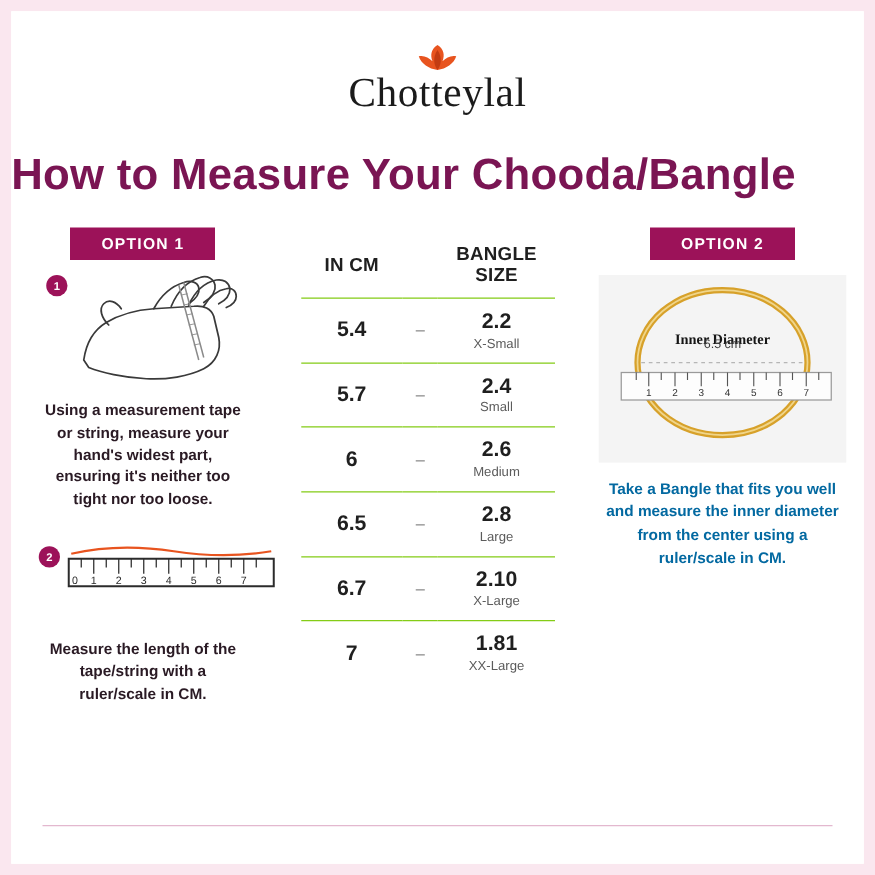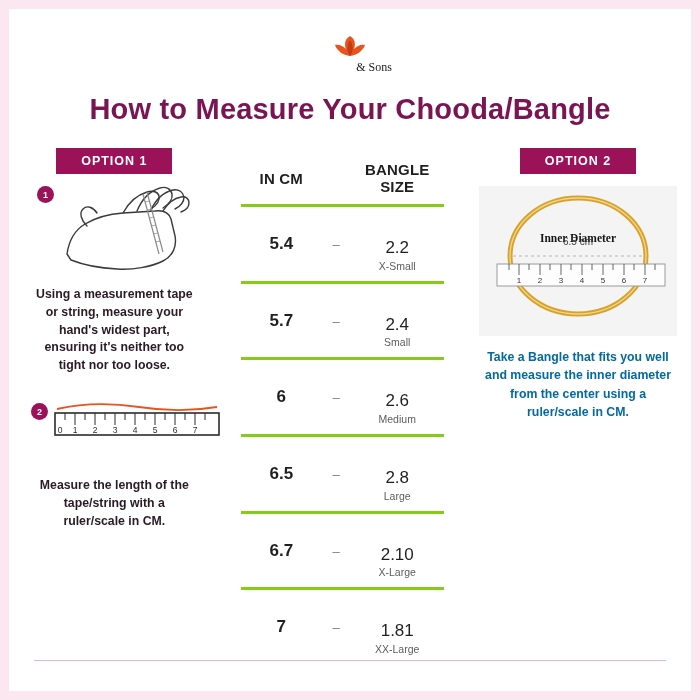--- a/index.html
+++ b/index.html
@@ -44,25 +44,25 @@
   .brand-sub {
     font-family: "Liberation Serif", serif;
     font-size: 12px;
     color: #1b1b1b;
     margin-top: 3px;
     padding-left: 48px;
   }
 
   
   .title {
-    text-align: center;
-    font-size: 29px;
+    text-align: left;
+    font-size: 35px;
     font-weight: 700;
     color: #7a1553;
-    margin-top: 18px;
+    margin-top: 28px;
     letter-spacing: 0.2px;
   }
   .subtitle {
     text-align: center;
     font-size: 13.5px;
     color: #3a2330;
     margin-top: 14px;
     font-weight: 500;
   }
   .subtitle .fl { color: #ef7c2f; font-size: 13px; }
@@ -145,28 +145,28 @@
     font-size: 15px;
     font-weight: 700;
     color: #1f1f1f;
     padding-bottom: 9px;
     letter-spacing: 0.2px;
   }
   .tbl th.c1 { width: 40%; text-align: center; }
   .tbl th.c2 { width: 14%; }
   .tbl th.c3 { width: 46%; text-align: center; }
   .tbl td {
-    border-top: 3px solid #84cc16;
+    border-top: 1px solid #84cc16;
     padding: 9px 0 9px 0;
     text-align: center;
     vertical-align: middle;
   }
   .cm-val { font-size: 17px; font-weight: 700; color: #1f1f1f; }
   .dash { font-size: 13px; color: #7d7d7d; }
-  .bs-val { font-size: 17px; font-weight: 400; color: #1f1f1f; line-height: 1.1; margin-top: 23px; }
+  .bs-val { font-size: 17px; font-weight: 700; color: #1f1f1f; line-height: 1.1; }
   .bs-lbl { font-size: 10.5px; color: #5c5c5c; margin-top: 2px; }
 
   
   .bangle-box {
     margin: 12px auto 0 auto;
     width: 198px; height: 150px;
     background: #f4f4f4;
     position: relative;
     overflow: hidden;
   }
@@ -220,21 +220,21 @@
 <body>
 
 <div class="page">
   <div class="inner">
 
     <div class="brand">
       <svg class="brand-mark" viewBox="0 0 34 22">
         <path d="M17 21 C10 20 4 16 2 10 C6 9 10 11 13 14 C11 9 12 4 17 1 C22 4 23 9 21 14 C24 11 28 9 32 10 C30 16 24 20 17 21 Z" fill="#e8541f"></path>
         <path d="M17 21 C14 17 13 11 17 5 C21 11 20 17 17 21 Z" fill="#c33c12"></path>
       </svg>
-      <div class="brand-sub">&amp; Sons</div>
+      <div class="brand-name">Chotteylal</div>
     </div>
 
     <div class="title">How to Measure Your Chooda/Bangle</div>
 
     <div class="cols">
 
       <div class="col-left">
         <div class="opt-badge">OPTION 1</div>
 
         <div class="hand-wrap">

